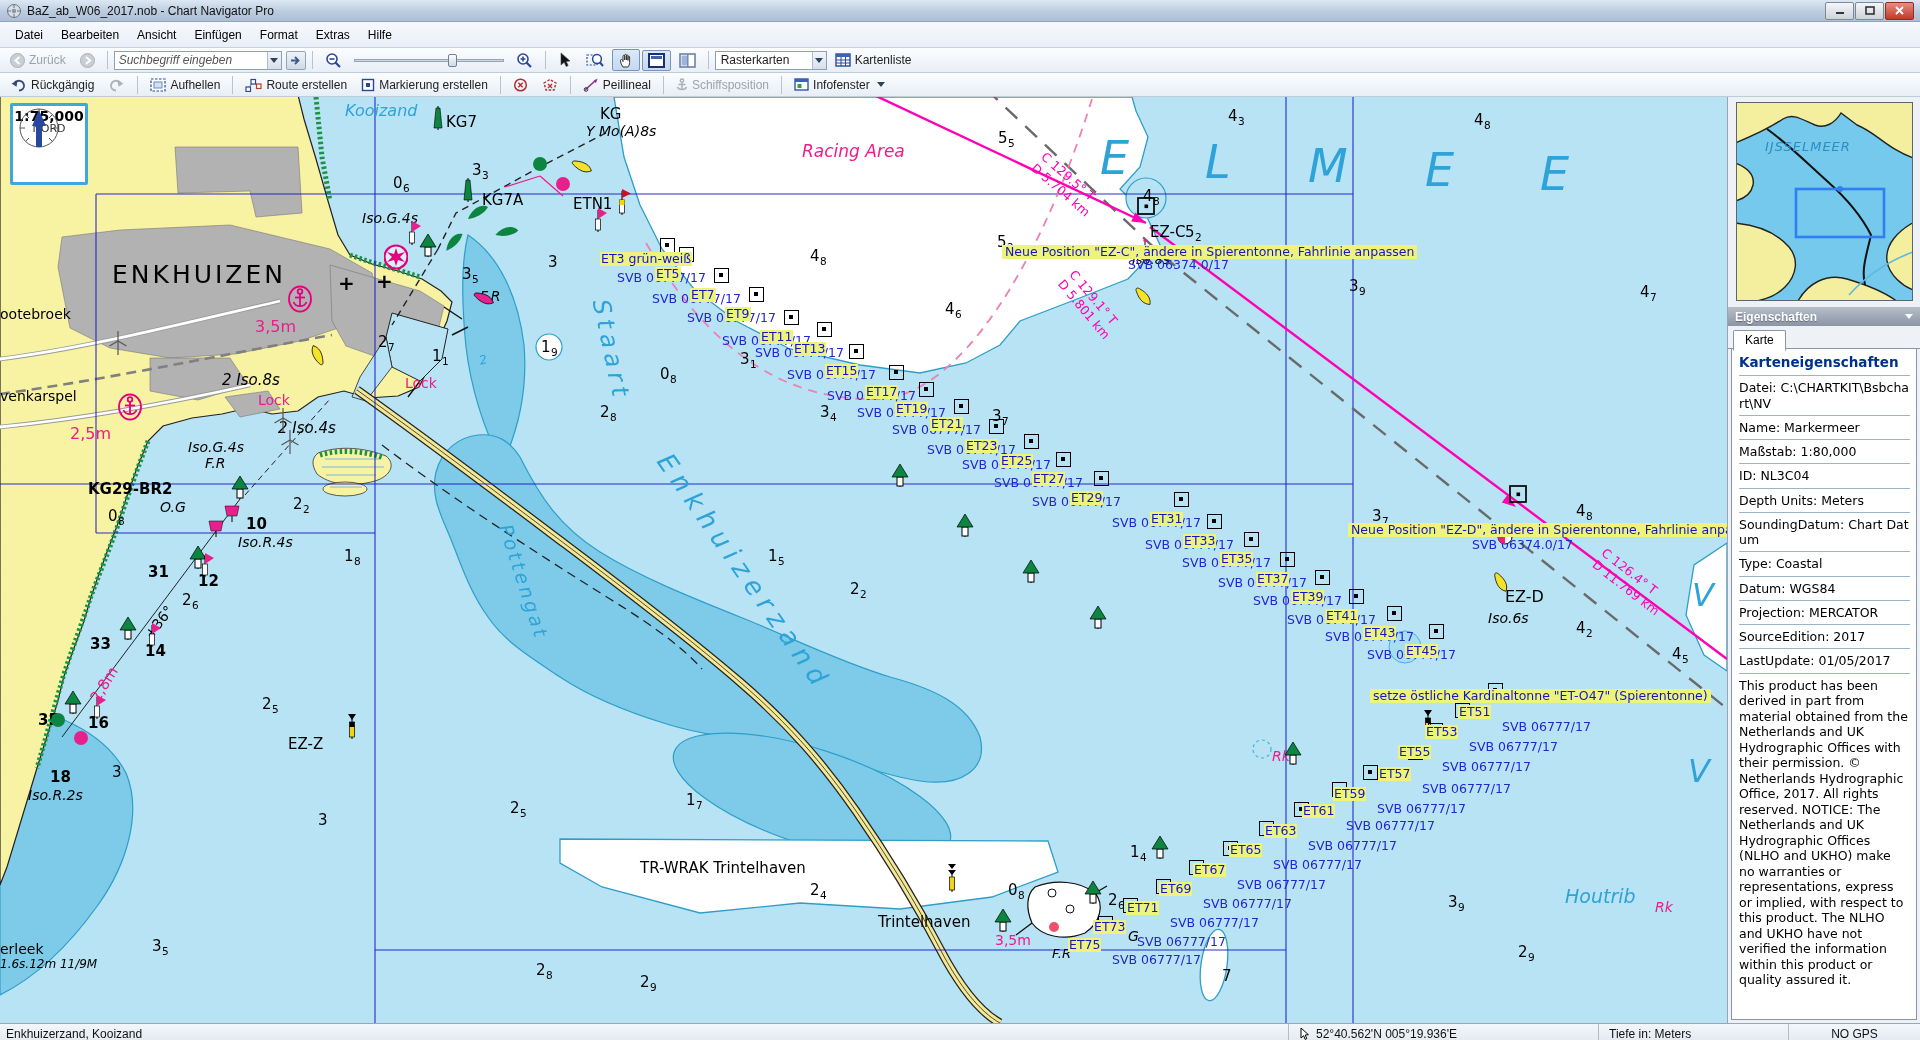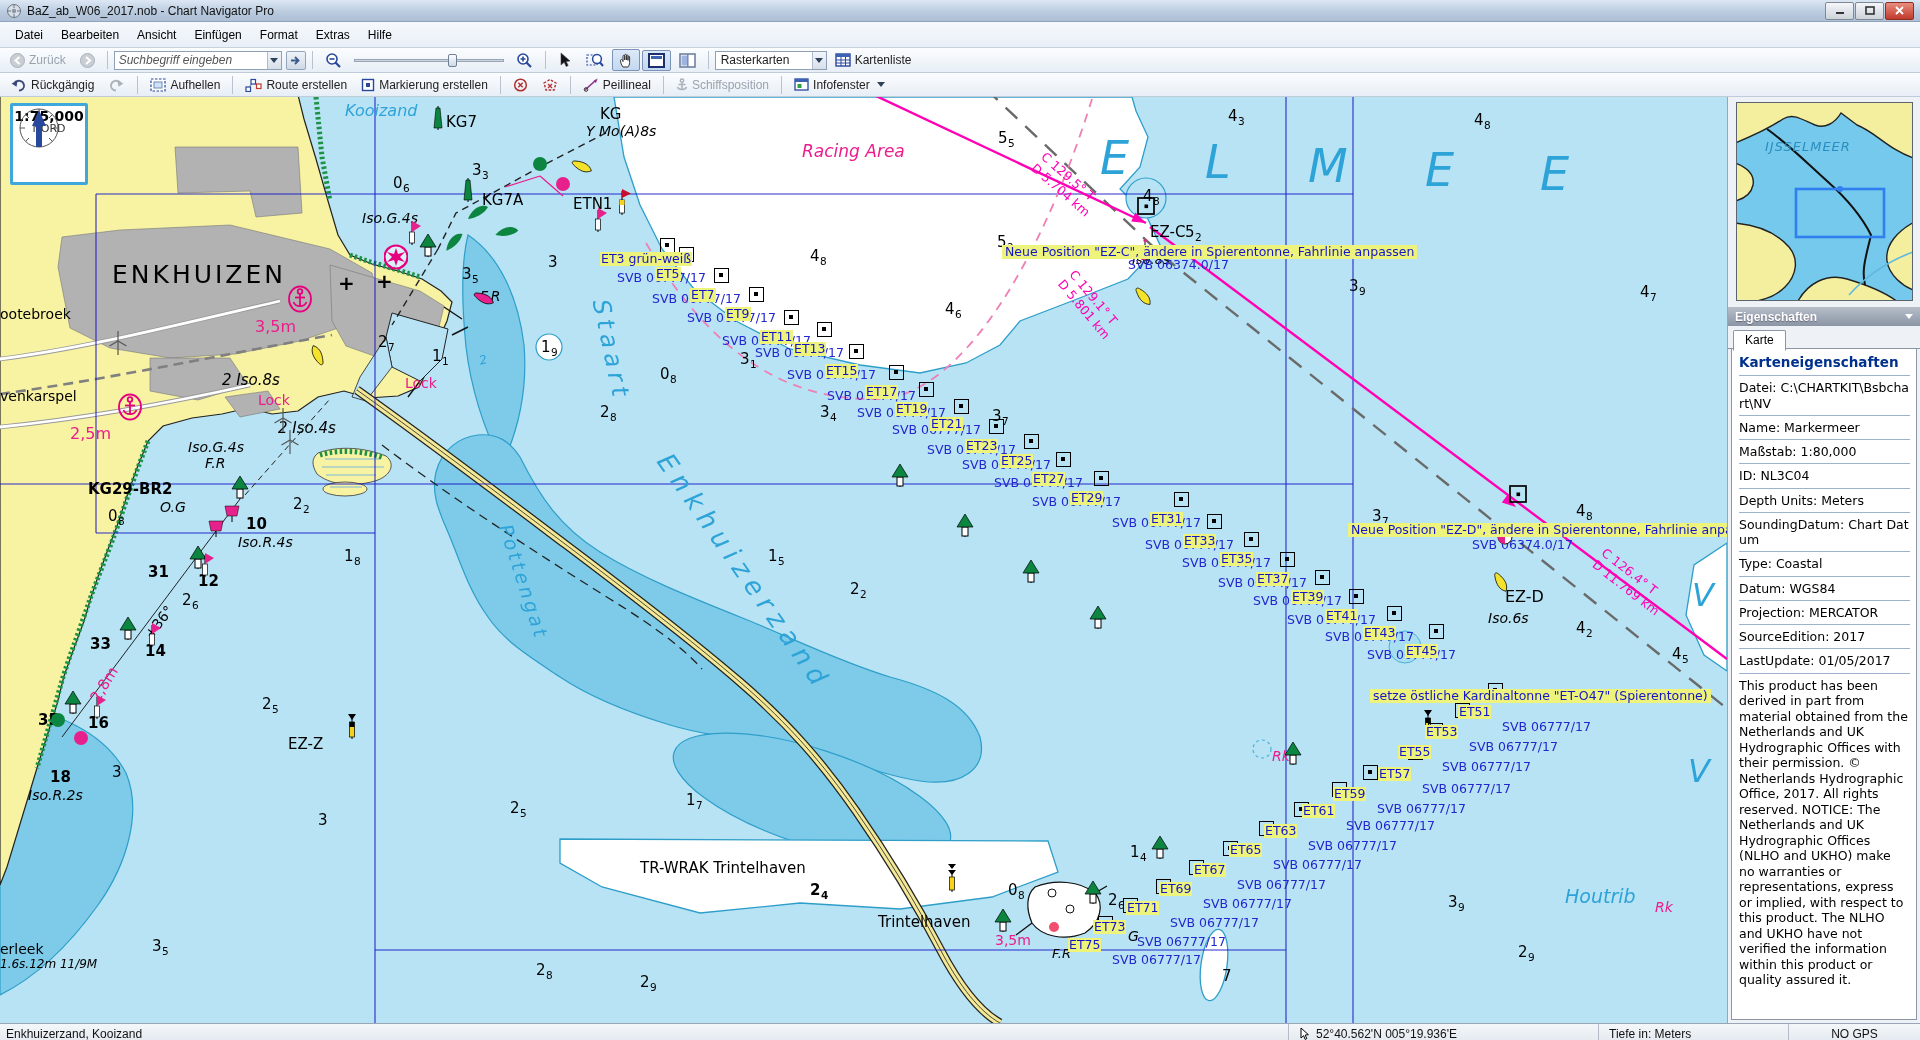--- a/index.html
+++ b/index.html
@@ -494,21 +494,21 @@
         <div class="depth" style="left: 640px; top: 878px;"><span>2</span><i>9</i></div>
         <div class="depth" style="left: 536px; top: 866px;"><span>2</span><i>8</i></div>
         <div class="depth" style="left: 318px; top: 716px;"><span>3</span><i></i></div>
         <div class="depth" style="left: 510px; top: 704px;"><span>2</span><i>5</i></div>
         <div class="depth" style="left: 686px; top: 696px;"><span>1</span><i>7</i></div>
         <div class="depth" style="left: 768px; top: 452px;"><span>1</span><i>5</i></div>
         <div class="depth" style="left: 152px; top: 842px;"><span>3</span><i>5</i></div>
         <div class="depth" style="left: 1222px; top: 872px;"><span>7</span><i></i></div>
         <div class="depth" style="left: 1130px; top: 748px;"><span>1</span><i>4</i></div>
         <div class="depth" style="left: 1008px; top: 786px;"><span>0</span><i>8</i></div>
-        <div class="depth" style="left: 810px; top: 786px; font-weight: bold;"><span>2</span><i>4</i></div>
+        <div class="depth" style="left: 810px; top: 786px;"><span>2</span><i>4</i></div>
         <div class="depth" style="left: 1448px; top: 798px;"><span>3</span><i>9</i></div>
         <div class="depth" style="left: 1108px; top: 796px;"><span>2</span><i>6</i></div>
         <div class="depth" style="left: 182px; top: 496px;"><span>2</span><i>6</i></div>
         <div class="depth" style="left: 1518px; top: 848px;"><span>2</span><i>9</i></div>
         <div class="depth" style="left: 850px; top: 485px;"><span>2</span><i>2</i></div>
         <div class="yn" style="left: 1002px; top: 148px;">Neue Position "EZ-C", ändere in Spierentonne, Fahrlinie anpassen</div>
         <div class="yn" style="left: 1348px; top: 426px;">Neue Position "EZ-D", ändere in Spierentonne, Fahrlinie anpassen</div>
         <div class="yn" style="left: 1370px; top: 592px;">setze östliche Kardinaltonne "ET-O47" (Spierentonne)</div>
         <div class="sv" style="left: 1128px; top: 162px;">SVB 06374.0/17</div>
         <div class="sv" style="left: 1472px; top: 442px;">SVB 06374.0/17</div>

